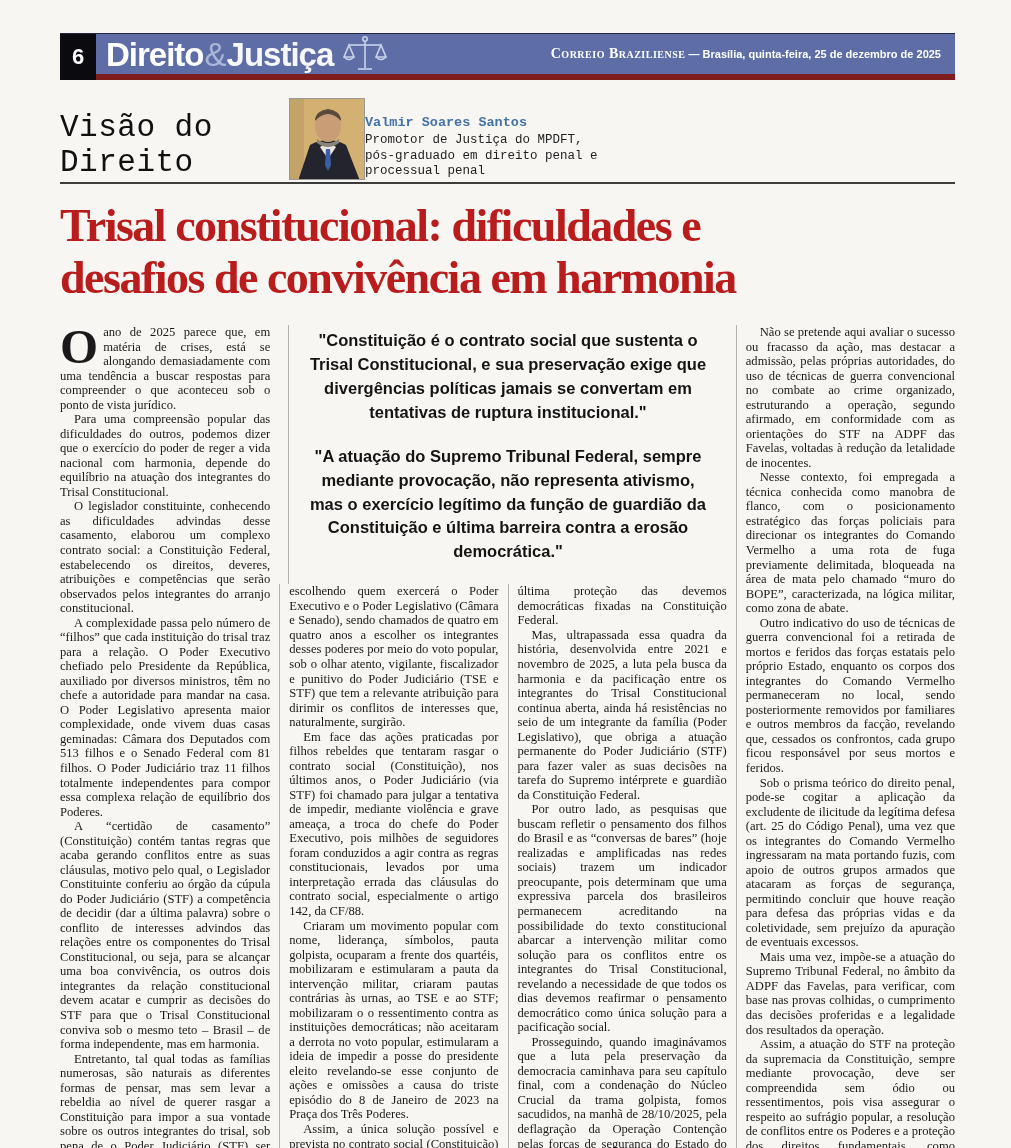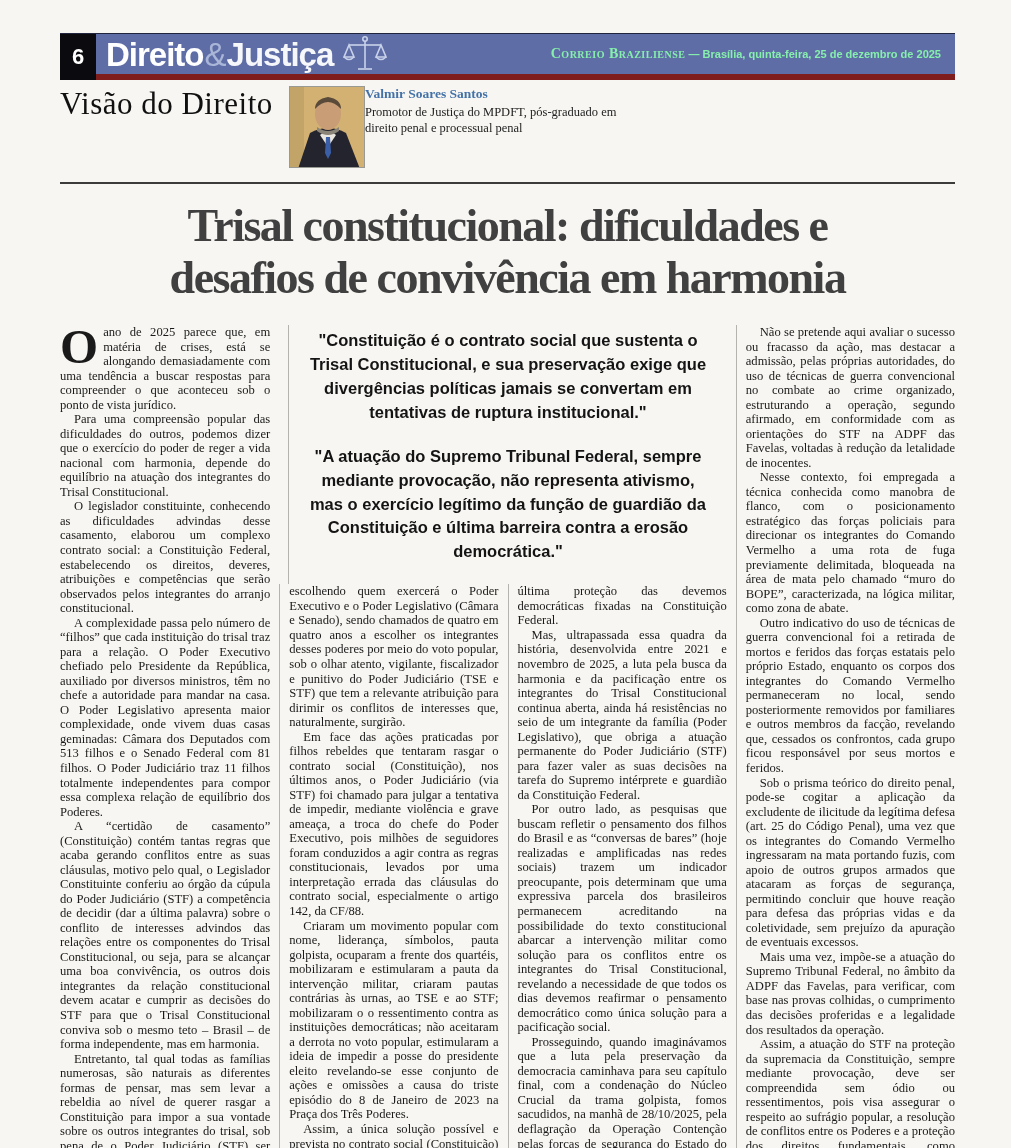--- a/index.html
+++ b/index.html
@@ -20,37 +20,37 @@
   .banner-blue {
     flex:1; background:#5e6da6; border-bottom:6px solid #7f1d1d;
     display:flex; align-items:center; padding:0 14px 0 10px;
   }
   .section-logo { font-family:"Liberation Sans", sans-serif; font-size:33px; line-height:1; color:#fff; letter-spacing:-1px; }
   .section-logo .t1 { font-weight:bold; }
   .section-logo .amp { color:#aab6d8; font-weight:normal; padding:0 1px; }
   .section-logo .t2 { font-weight:bold; opacity:.95; }
   .scales { margin-left:10px; display:flex; align-items:center; }
   .masthead {
-    margin-left:auto; color:#86efac; font-size:12px; white-space:nowrap;
+    margin-left:auto; color:#ffffff; font-size:12px; white-space:nowrap;
     font-family:"Liberation Serif", serif; font-weight:bold;
   }
   .mast-name { font-variant:small-caps; letter-spacing:.5px; font-size:14px; }
   .mast-rest { font-family:"Liberation Sans", sans-serif; font-size:11px; font-weight:bold; }
   
-  .byline { display:flex; align-items:flex-start; height:100px; padding-top:6px; }
+  .byline { display:flex; align-items:flex-end; height:100px; padding-top:21px;font-family:Liberation Mono, monospace; }
   .view-title { font-size:31px; letter-spacing:.5px; width:229px; color:#101010; }
   .photo { width:76px; height:82px; flex:0 0 76px; border:1px solid #9a9a94; background:#d2b173; overflow:hidden; }
   .author { max-width:255px; }
   .author-name { color:#4472a8; font-weight:bold; font-size:13.5px; margin-bottom:3px; }
   .author-bio { font-size:12.5px; line-height:1.25; color:#222; }
   .byline-rule { border:none; border-top:2px solid #3c3c3a; margin-top:2px; }
   
   .headline {
-    text-align:center; font-weight:bold; font-size:46px; line-height:1.12;
-    letter-spacing:-1.5px; color:#404040; padding:16px 0 14px 0;
+    text-align:left; font-weight:bold; font-size:46px; line-height:1.12;
+    letter-spacing:-1.5px; color:#b91c1c; padding:16px 0 14px 0;
   }
   
   .body {
     display:grid; grid-template-columns:repeat(4, 1fr); grid-template-rows:auto 1fr;
     column-gap:18px; margin-top:8px;
   }
   .coltext { font-size:12.6px; line-height:1.155; text-align:justify; }
   .coltext p { text-indent:14px; margin:0; }
   .coltext p.nindent, .colrest p:first-child.cont { text-indent:0; }
   .col1 { grid-column:1; grid-row:1/3; }

